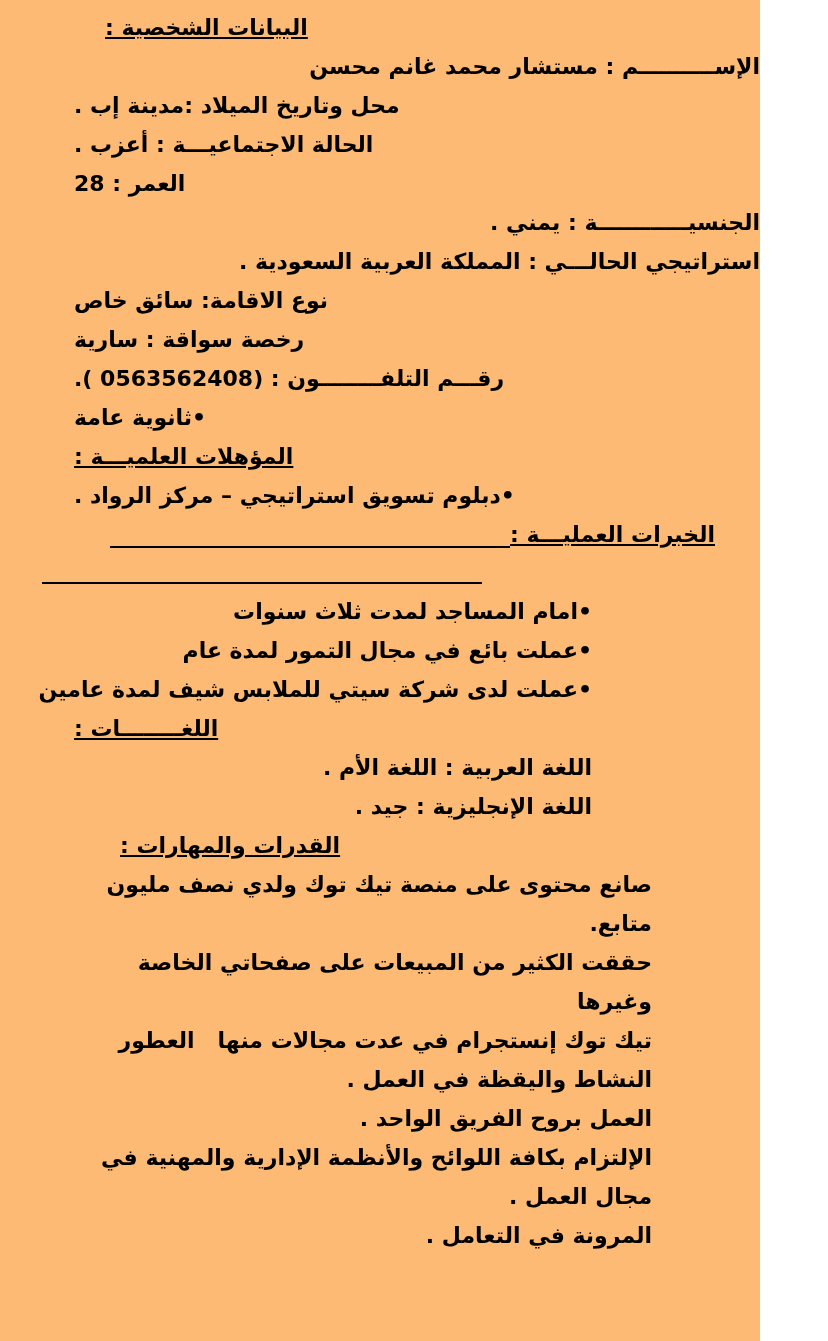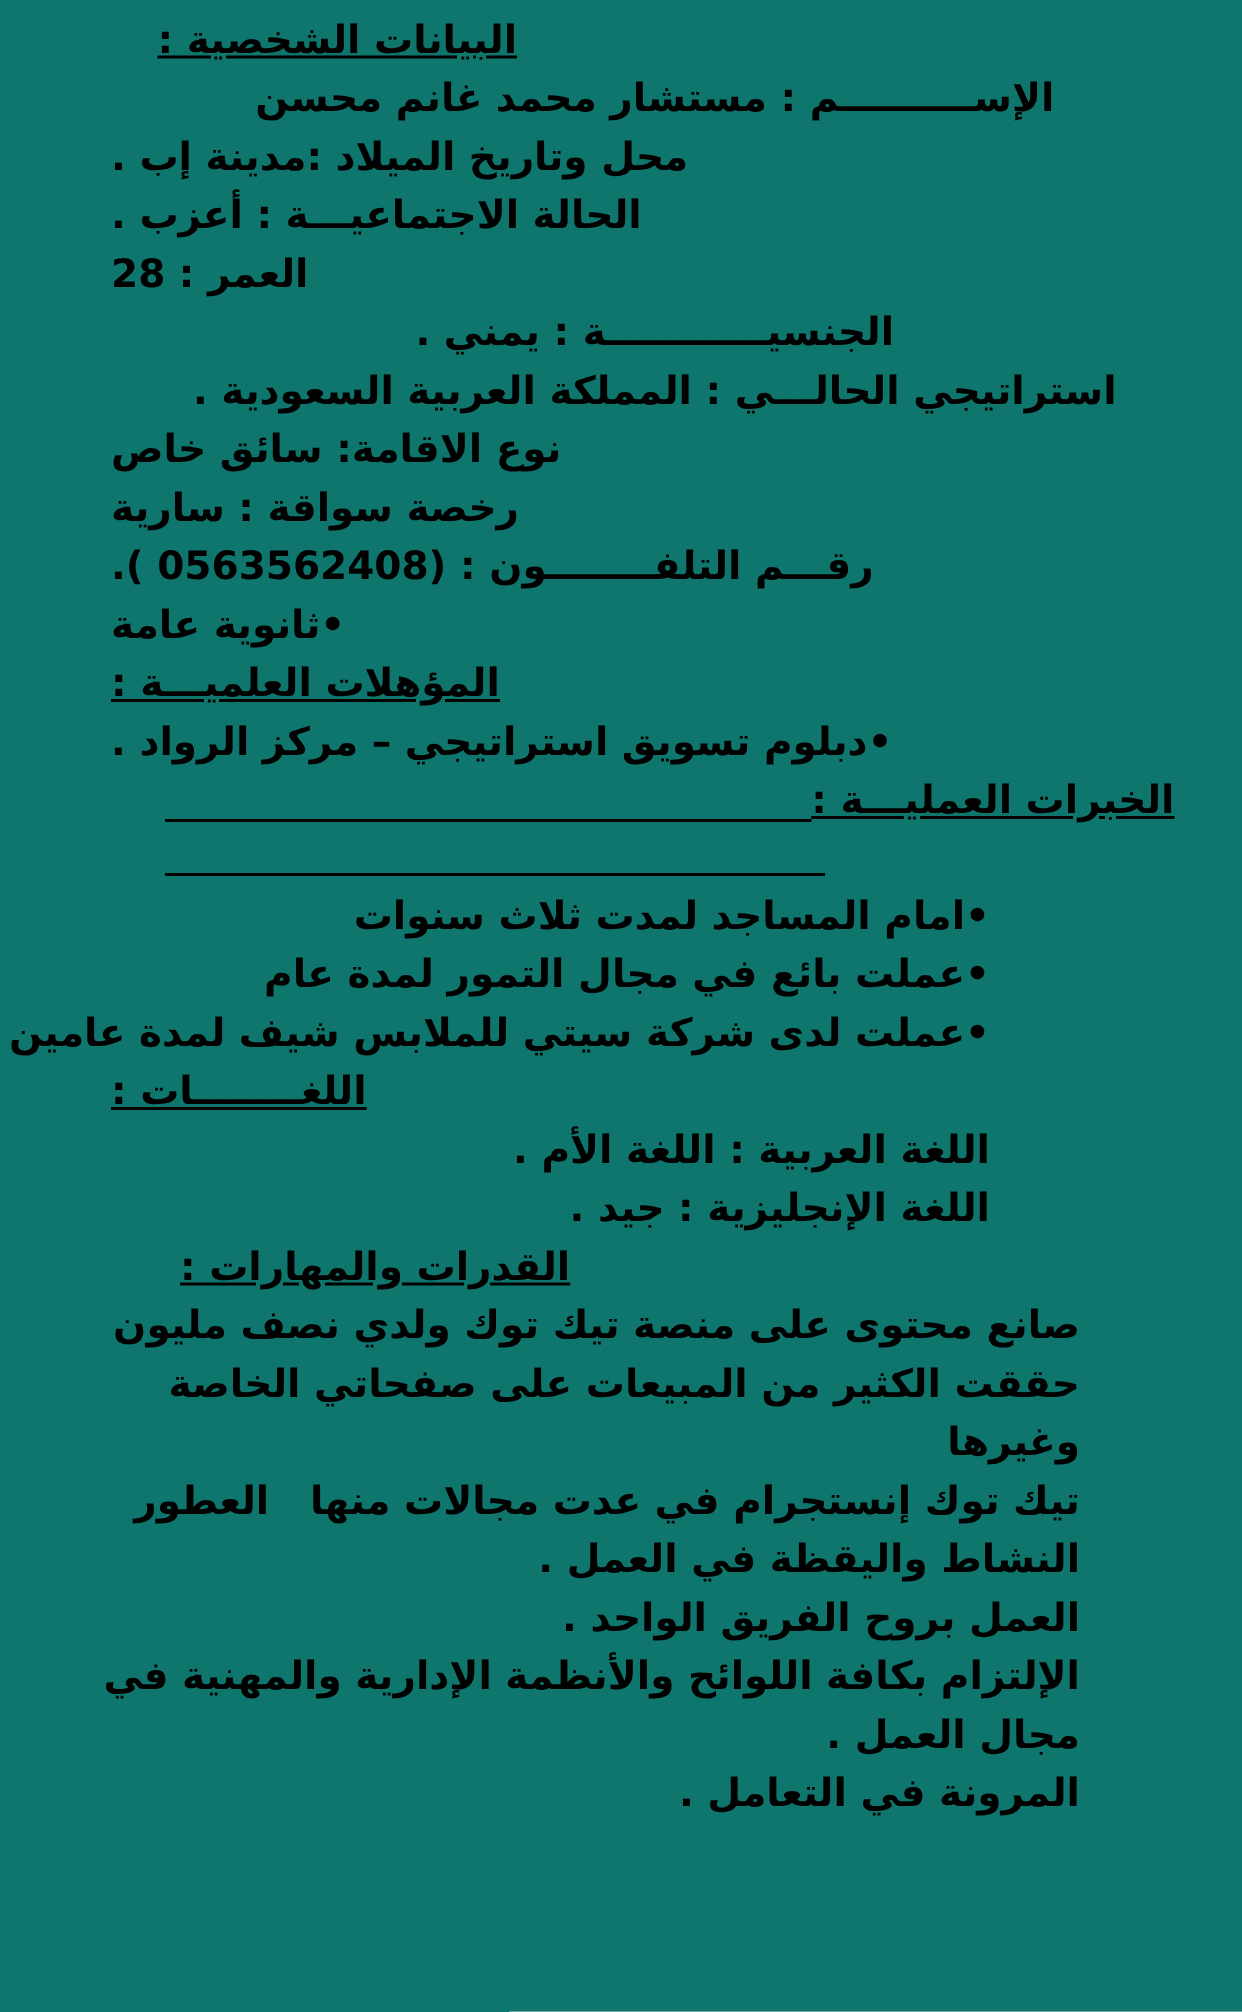--- a/index.html
+++ b/index.html
@@ -1,32 +1,32 @@
 <!DOCTYPE html>
 <html><head>
 <meta charset="utf-8">
 <title>CV Document</title>
 <style>
   * { margin: 0; padding: 0; box-sizing: border-box; }
   html, body { background: #ffffff; }
   body { width: 828px; height: 1341px; overflow: hidden; }
   .page {
-    width: 828px;
+    width: 760px;
     height: 1341px;
-    background: #0f766e;
+    background: #fdba74;
     color: #000000;
     font-family: "DejaVu Sans", sans-serif;
     font-weight: bold;
-    font-size: 26px;
+    font-size: 22px;
     padding-top: 8px;
     direction: rtl;
   }
   .line { line-height: 39px; white-space: nowrap; }
   
-  .l45  { text-align: center; padding-left: 45px; }
+  .l45  { text-align: right; padding-left: 45px; }
   .l95  { text-align: left; padding-left: 74px; }
   .l105 { text-align: left; padding-left: 105px; }
   .l120 { text-align: left; padding-left: 120px; }
   
   .r168 { text-align: right; padding-right: 168px; }
   .r108 { text-align: right; padding-right: 108px; }
   .u { text-decoration: underline; }
   
   .exp-row { display: flex; margin-right: 45px; margin-left: 110px; }
   .exp-rule {
@@ -80,20 +80,21 @@
   <div class="line l95">
     <span class="u">اللغــــــــات :</span>
   </div>
   <div class="line r168">اللغة العربية : اللغة الأم .</div>
   <div class="line r168">اللغة الإنجليزية : جيد .</div>
 
   <div class="line l120">
     <span class="u">القدرات والمهارات :</span>
   </div>
   <div class="line r108">صانع محتوى على منصة تيك توك ولدي نصف مليون</div>
+  <div class="line r108">متابع.</div>
   <div class="line r108">حققت الكثير من المبيعات على صفحاتي الخاصة</div>
   <div class="line r108">وغيرها</div>
   <div class="line r108">تيك توك إنستجرام في عدت مجالات منها &nbsp;&nbsp;العطور</div>
   <div class="line r108">النشاط واليقظة في العمل .</div>
   <div class="line r108">العمل بروح الفريق الواحد .</div>
   <div class="line r108">الإلتزام بكافة اللوائح والأنظمة الإدارية والمهنية في</div>
   <div class="line r108">مجال العمل .</div>
   <div class="line r108">المرونة في التعامل .</div>
 
 </div>

